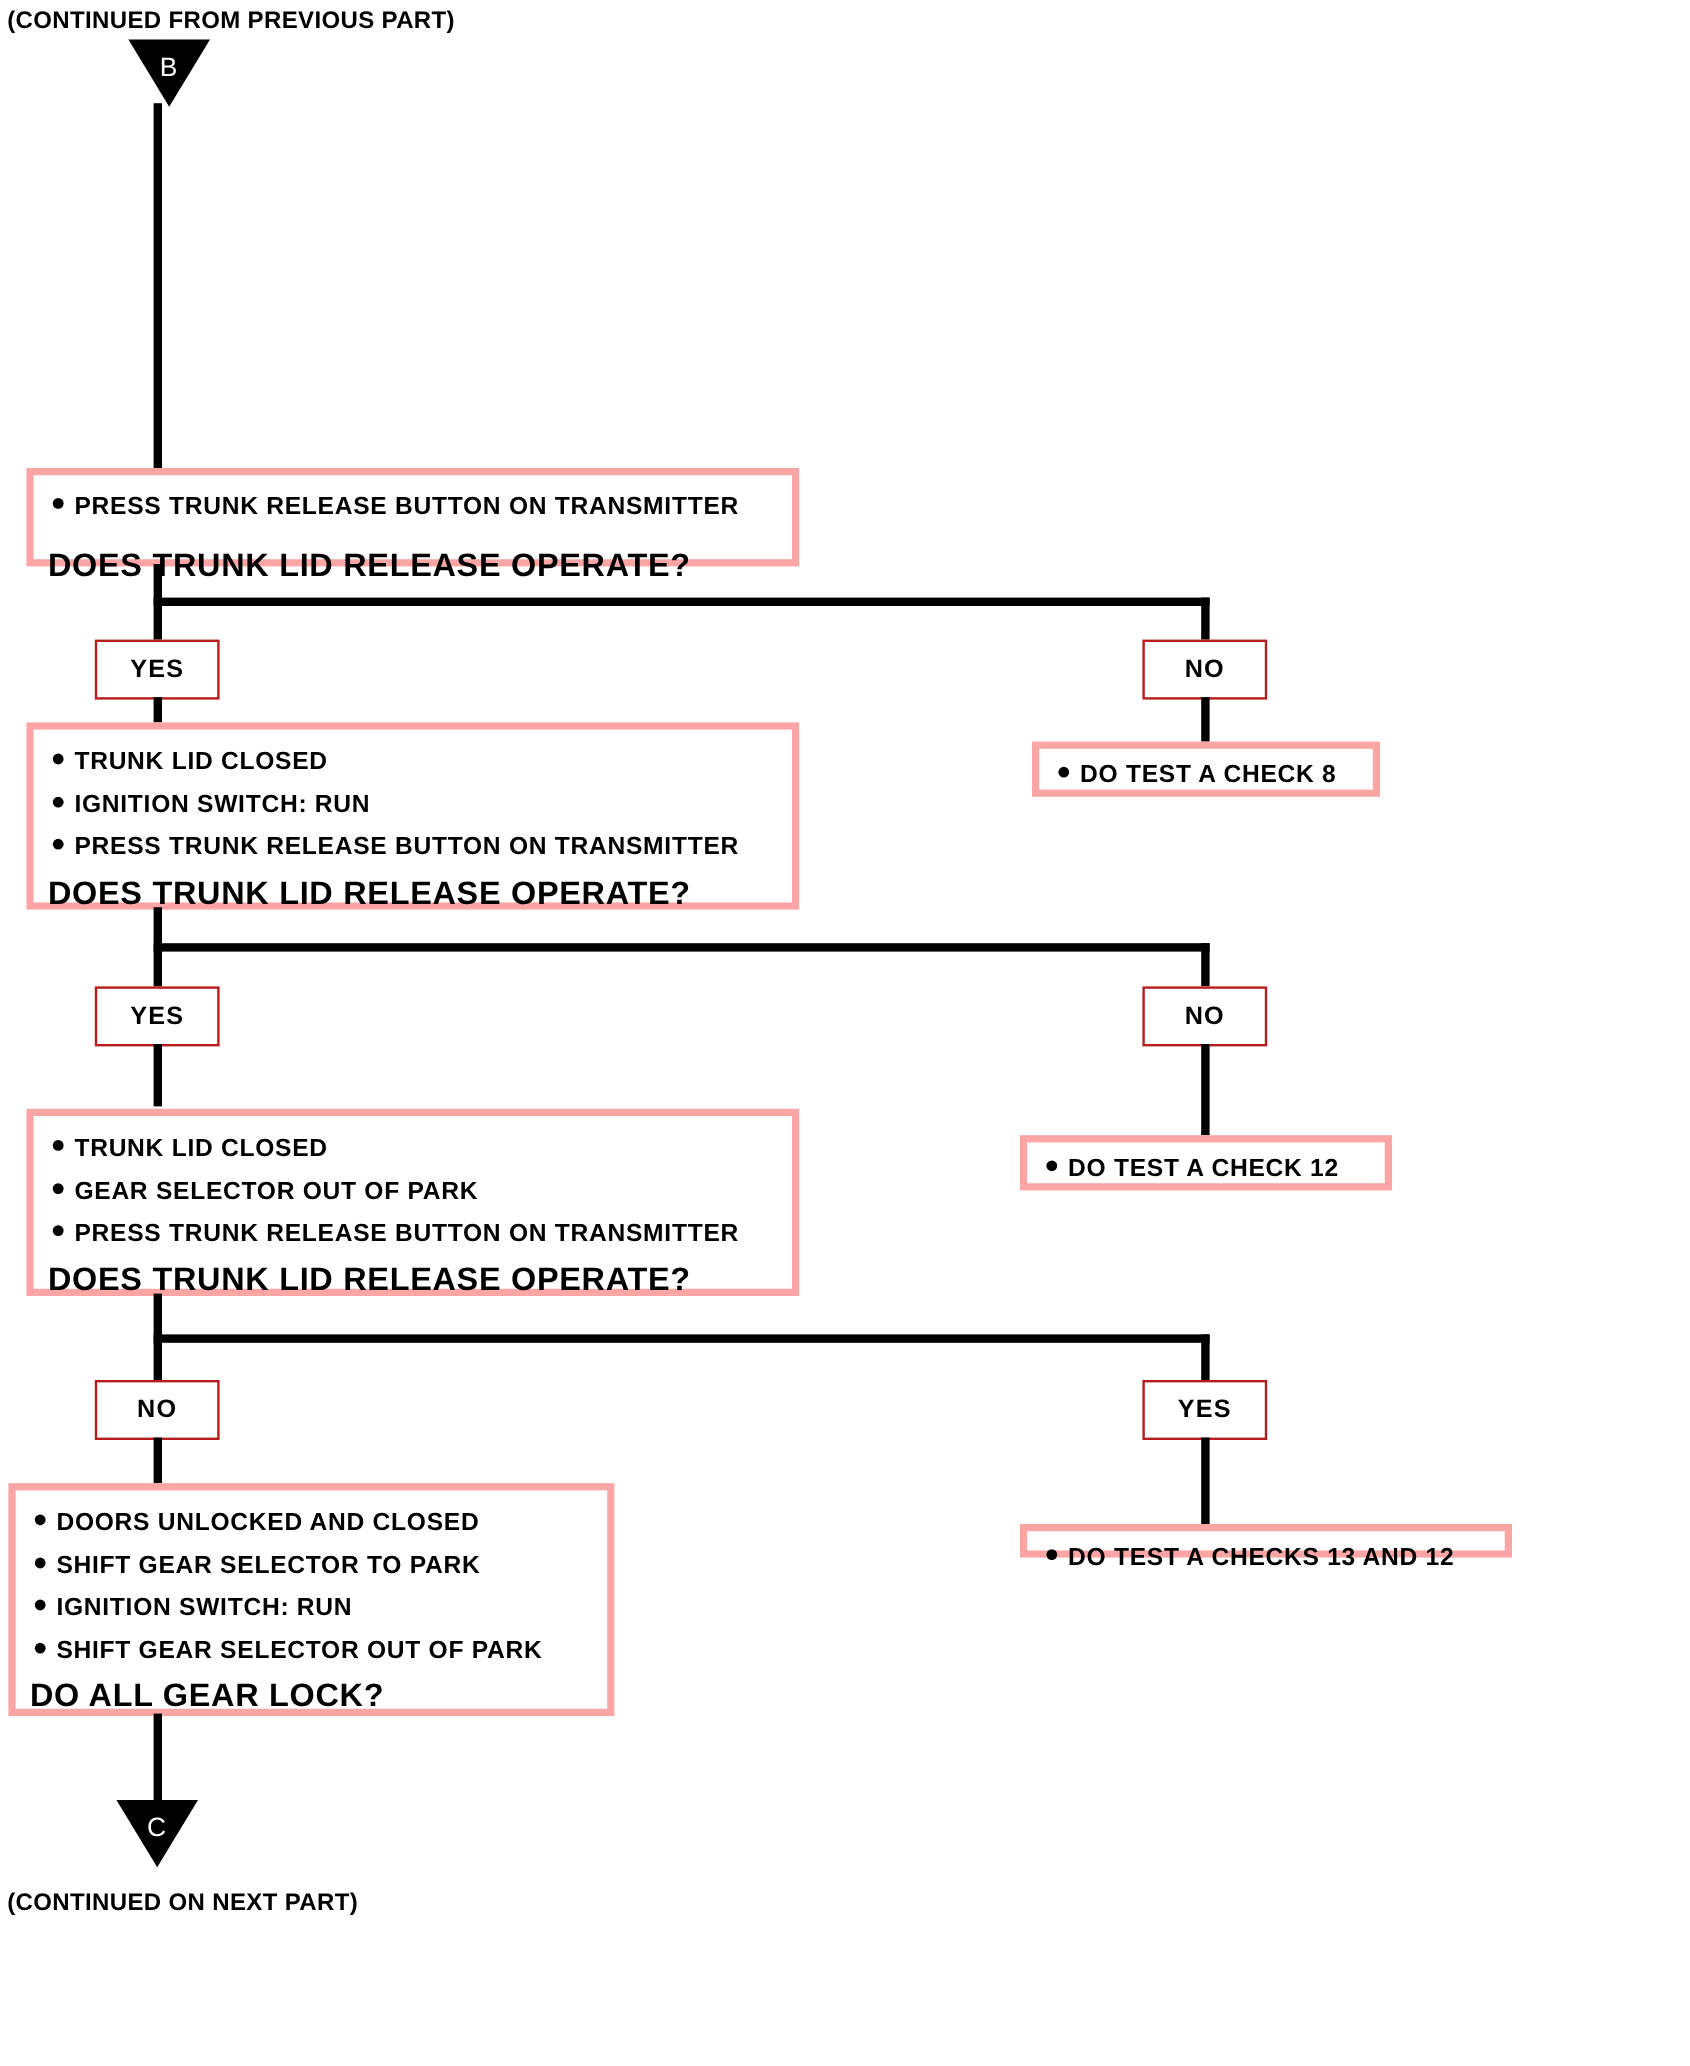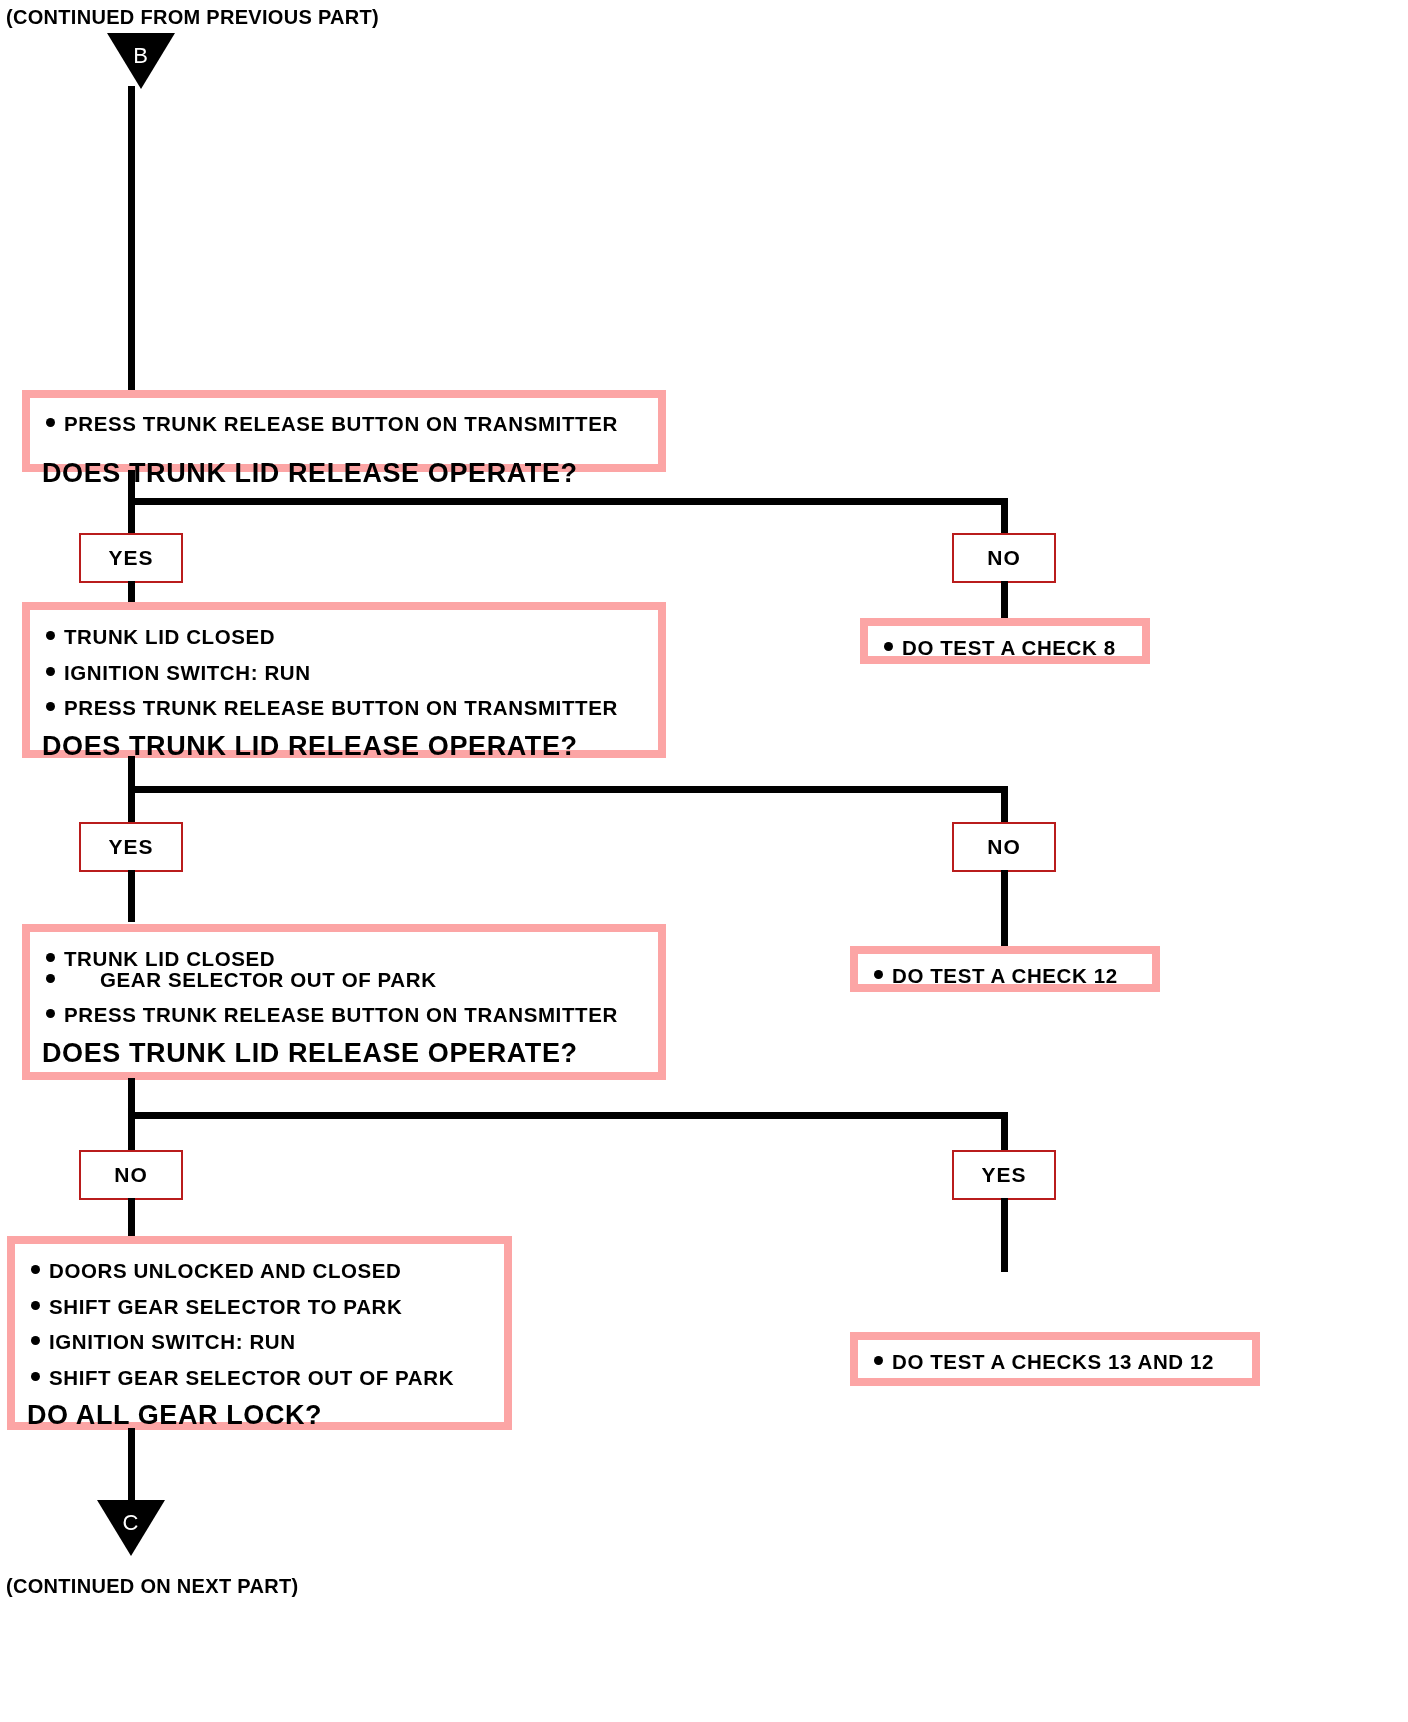--- a/index.html
+++ b/index.html
@@ -11,21 +11,21 @@
   }
   .canvas{position:absolute;inset:0;}
 
   
   .vline{position:absolute;background:#000;width:7px;}
   .hline{position:absolute;background:#000;height:7px;}
 
   
   .pbox{
     position:absolute;
-    border:8px solid #fca5a5;
+    border:6px solid #fca5a5;
     background:#fff;
     box-sizing:border-box;
   }
   .pbox .row{
     display:flex;
     align-items:flex-start;
     font-size:20.5px;
     letter-spacing:0.6px;
     font-weight:700;
     line-height:1;
@@ -169,21 +169,21 @@
       <span class="bullet"></span>
       <span class="txt">DO TEST A CHECK 12</span>
     </div>
   </div>
 
   <div class="pbox" style="left:22px;top:924px;width:644px;height:156px;">
     <div class="row" style="margin-top:17px;">
       <span class="bullet"></span>
       <span class="txt">TRUNK LID CLOSED</span>
     </div>
-    <div class="row" style="gap:36px;">
+    <div class="row" style="margin-top:15px;">
       <span class="bullet"></span>
       <span class="txt">GEAR SELECTOR OUT OF PARK</span>
     </div>
     <div class="row" style="margin-top:15px;">
       <span class="bullet"></span>
       <span class="txt">PRESS TRUNK RELEASE BUTTON ON TRANSMITTER</span>
     </div>
     <div class="question" style="margin-top:14px;">DOES TRUNK LID RELEASE OPERATE?</div>
   </div>
 
@@ -194,21 +194,21 @@
   <div class="ynbox" style="left:79px;top:1150px;width:104px;height:50px;">
     <span>NO</span>
   </div>
   <div class="ynbox" style="left:952px;top:1150px;width:104px;height:50px;">
     <span>YES</span>
   </div>
 
   <div class="vline" style="left:128px;top:1198px;height:42px;"></div>
   <div class="vline" style="left:1001px;top:1198px;height:74px;"></div>
 
-  <div class="pbox" style="left:850px;top:1332px;width:410px;height:54px;">
+  <div class="pbox" style="left:850px;top:1270px;width:410px;height:28px;">
     <div class="row" style="margin-top:12px;">
       <span class="bullet"></span>
       <span class="txt">DO TEST A CHECKS 13 AND 12</span>
     </div>
   </div>
 
   <div class="pbox" style="left:7px;top:1236px;width:505px;height:194px;">
     <div class="row" style="margin-top:17px;">
       <span class="bullet"></span>
       <span class="txt">DOORS UNLOCKED AND CLOSED</span>

